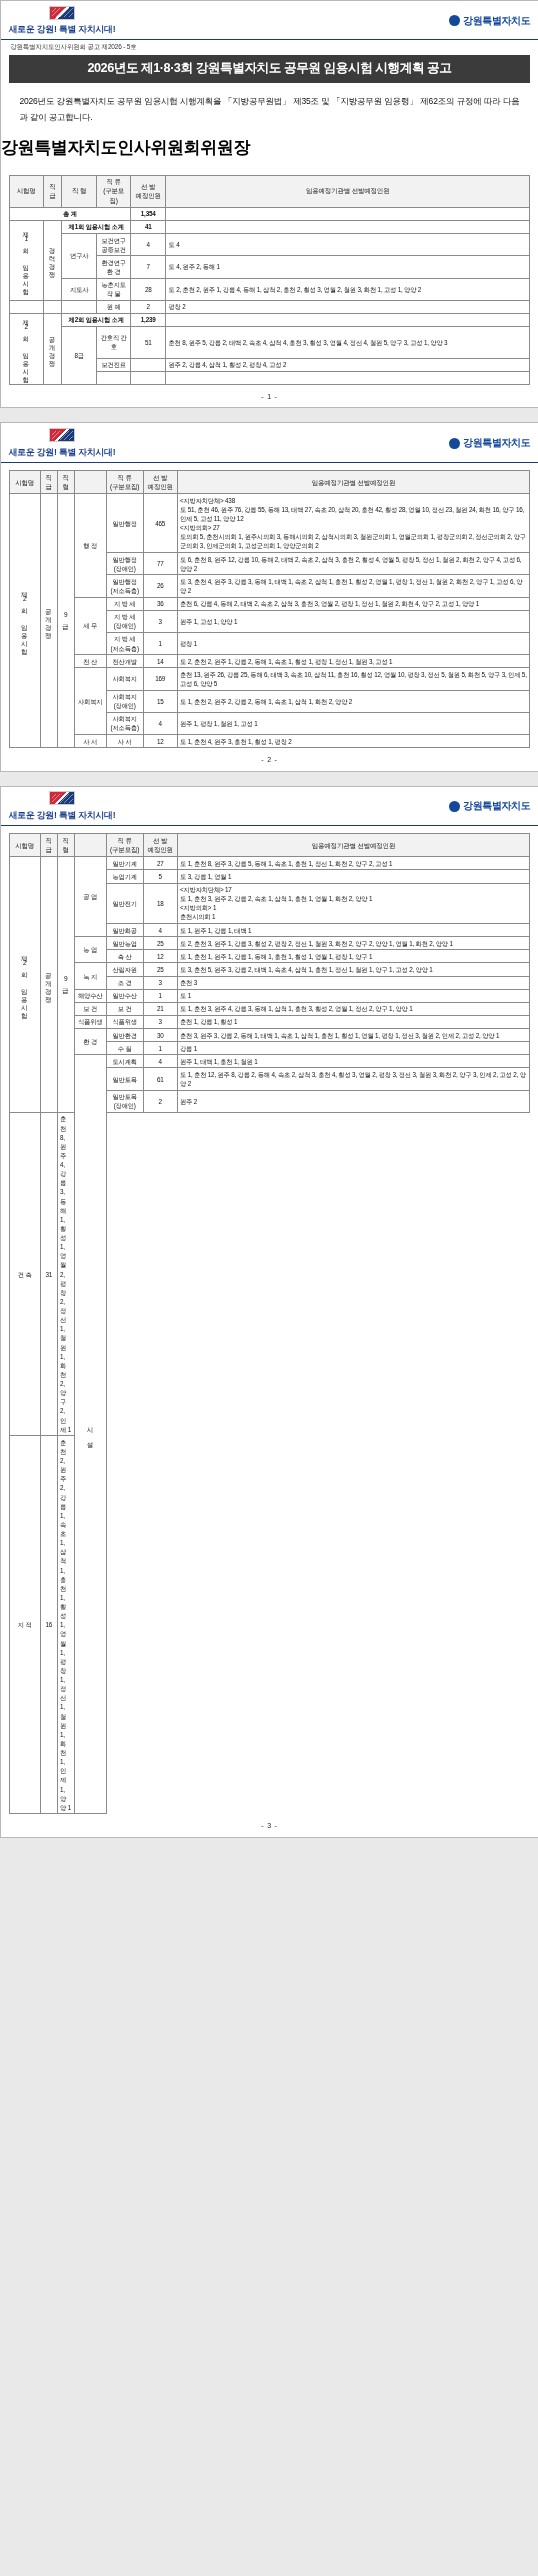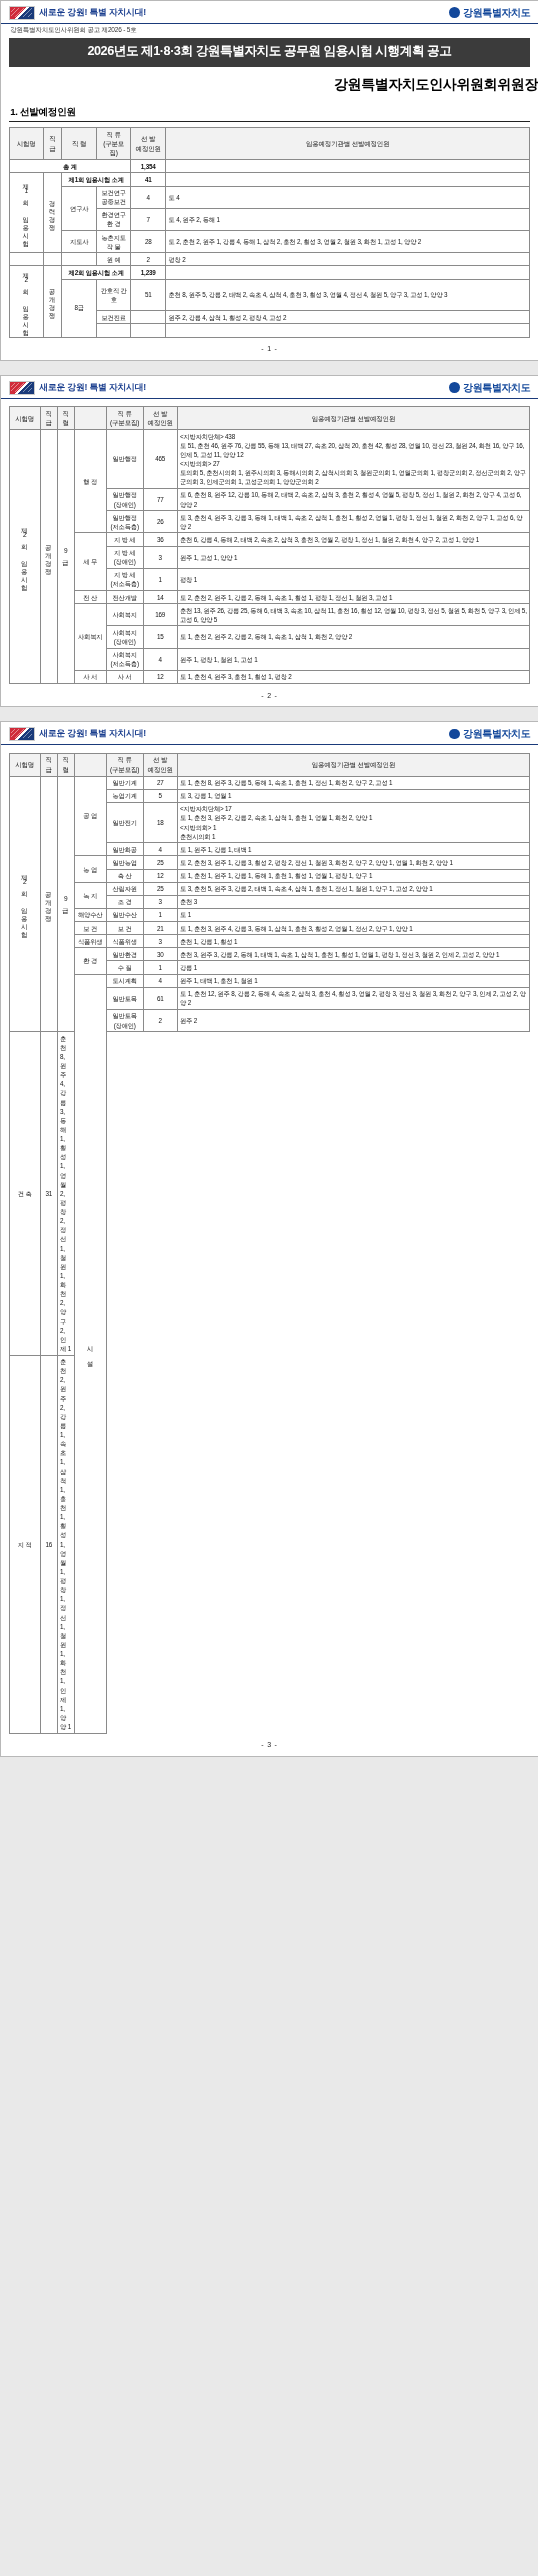--- a/index.html
+++ b/index.html
@@ -18,21 +18,21 @@
     position: relative;
   }
   
   .banner {
     display: flex;
     align-items: center;
     justify-content: space-between;
     padding: 4.6px 7.7px 3.1px 7.7px;
     border-bottom: 1.5px solid #1a3a7a;
   }
-  .banner-left { display: flex; align-items: center; gap: 4.6px; }
+  .banner-left { display: flex; align-items: center; gap: 4.6px; flex-direction: column; }
   .flag {
     width: 26px; height: 14px;
     background:
       linear-gradient(135deg, #d02b3a 0 46%, transparent 46% 54%, #1a3a7a 54% 100%);
     border: 0.8px solid #ccc;
     position: relative;
     flex: none;
   }
   .flag::after {
     content: "";
@@ -84,22 +84,22 @@
     letter-spacing: -0.2px;
     text-align: justify;
   }
   .date-line {
     text-align: center;
     font-size: 8.5px;
     padding: 9.2px 0 1.5px 0;
     letter-spacing: 1.5px;
   }
   .signer {
-    text-align: right;
-    font-size: 14px;
+    text-align: left;
+    font-size: 17px;
     font-weight: bold;
     padding: 9.2px 0 10.8px 0;
     letter-spacing: -0.4px;
   }
   
   .section-head {
     margin: 0 7.7px;
     border-bottom: 1.5px solid #222;
     font-size: 9.6px;
     font-weight: bold;
@@ -169,23 +169,23 @@
     <div class="banner-right">
       <span class="gw-mark"></span>
       <span>강원특별자치도</span>
     </div>
   </div>
 
   <div class="doc-meta">강원특별자치도인사위원회 공고 제2026 - 5호</div>
 
   <div class="title-bar">2026년도 제1·8·3회 강원특별자치도 공무원 임용시험 시행계획 공고</div>
 
+  <div class="intro">2026년도 강원특별자치도 공무원 임용시험 시행계획을 「지방공무원법」 제35조 및 「지방공무원 임용령」 제62조의 규정에 따라 다음과 같이 공고합니다.</div>
   <div class="signer">강원특별자치도인사위원회위원장</div>
 
-  <div class="section-head">1. 선발예정인원</div>
 
   <table class="grid">
     <colgroup>
       <col style="width:34px">
         <col style="width:18.5px">
         <col style="width:35px">
       <col style="width:34px">
         <col style="width:35px">
         <col style="width:auto">
     </colgroup>

